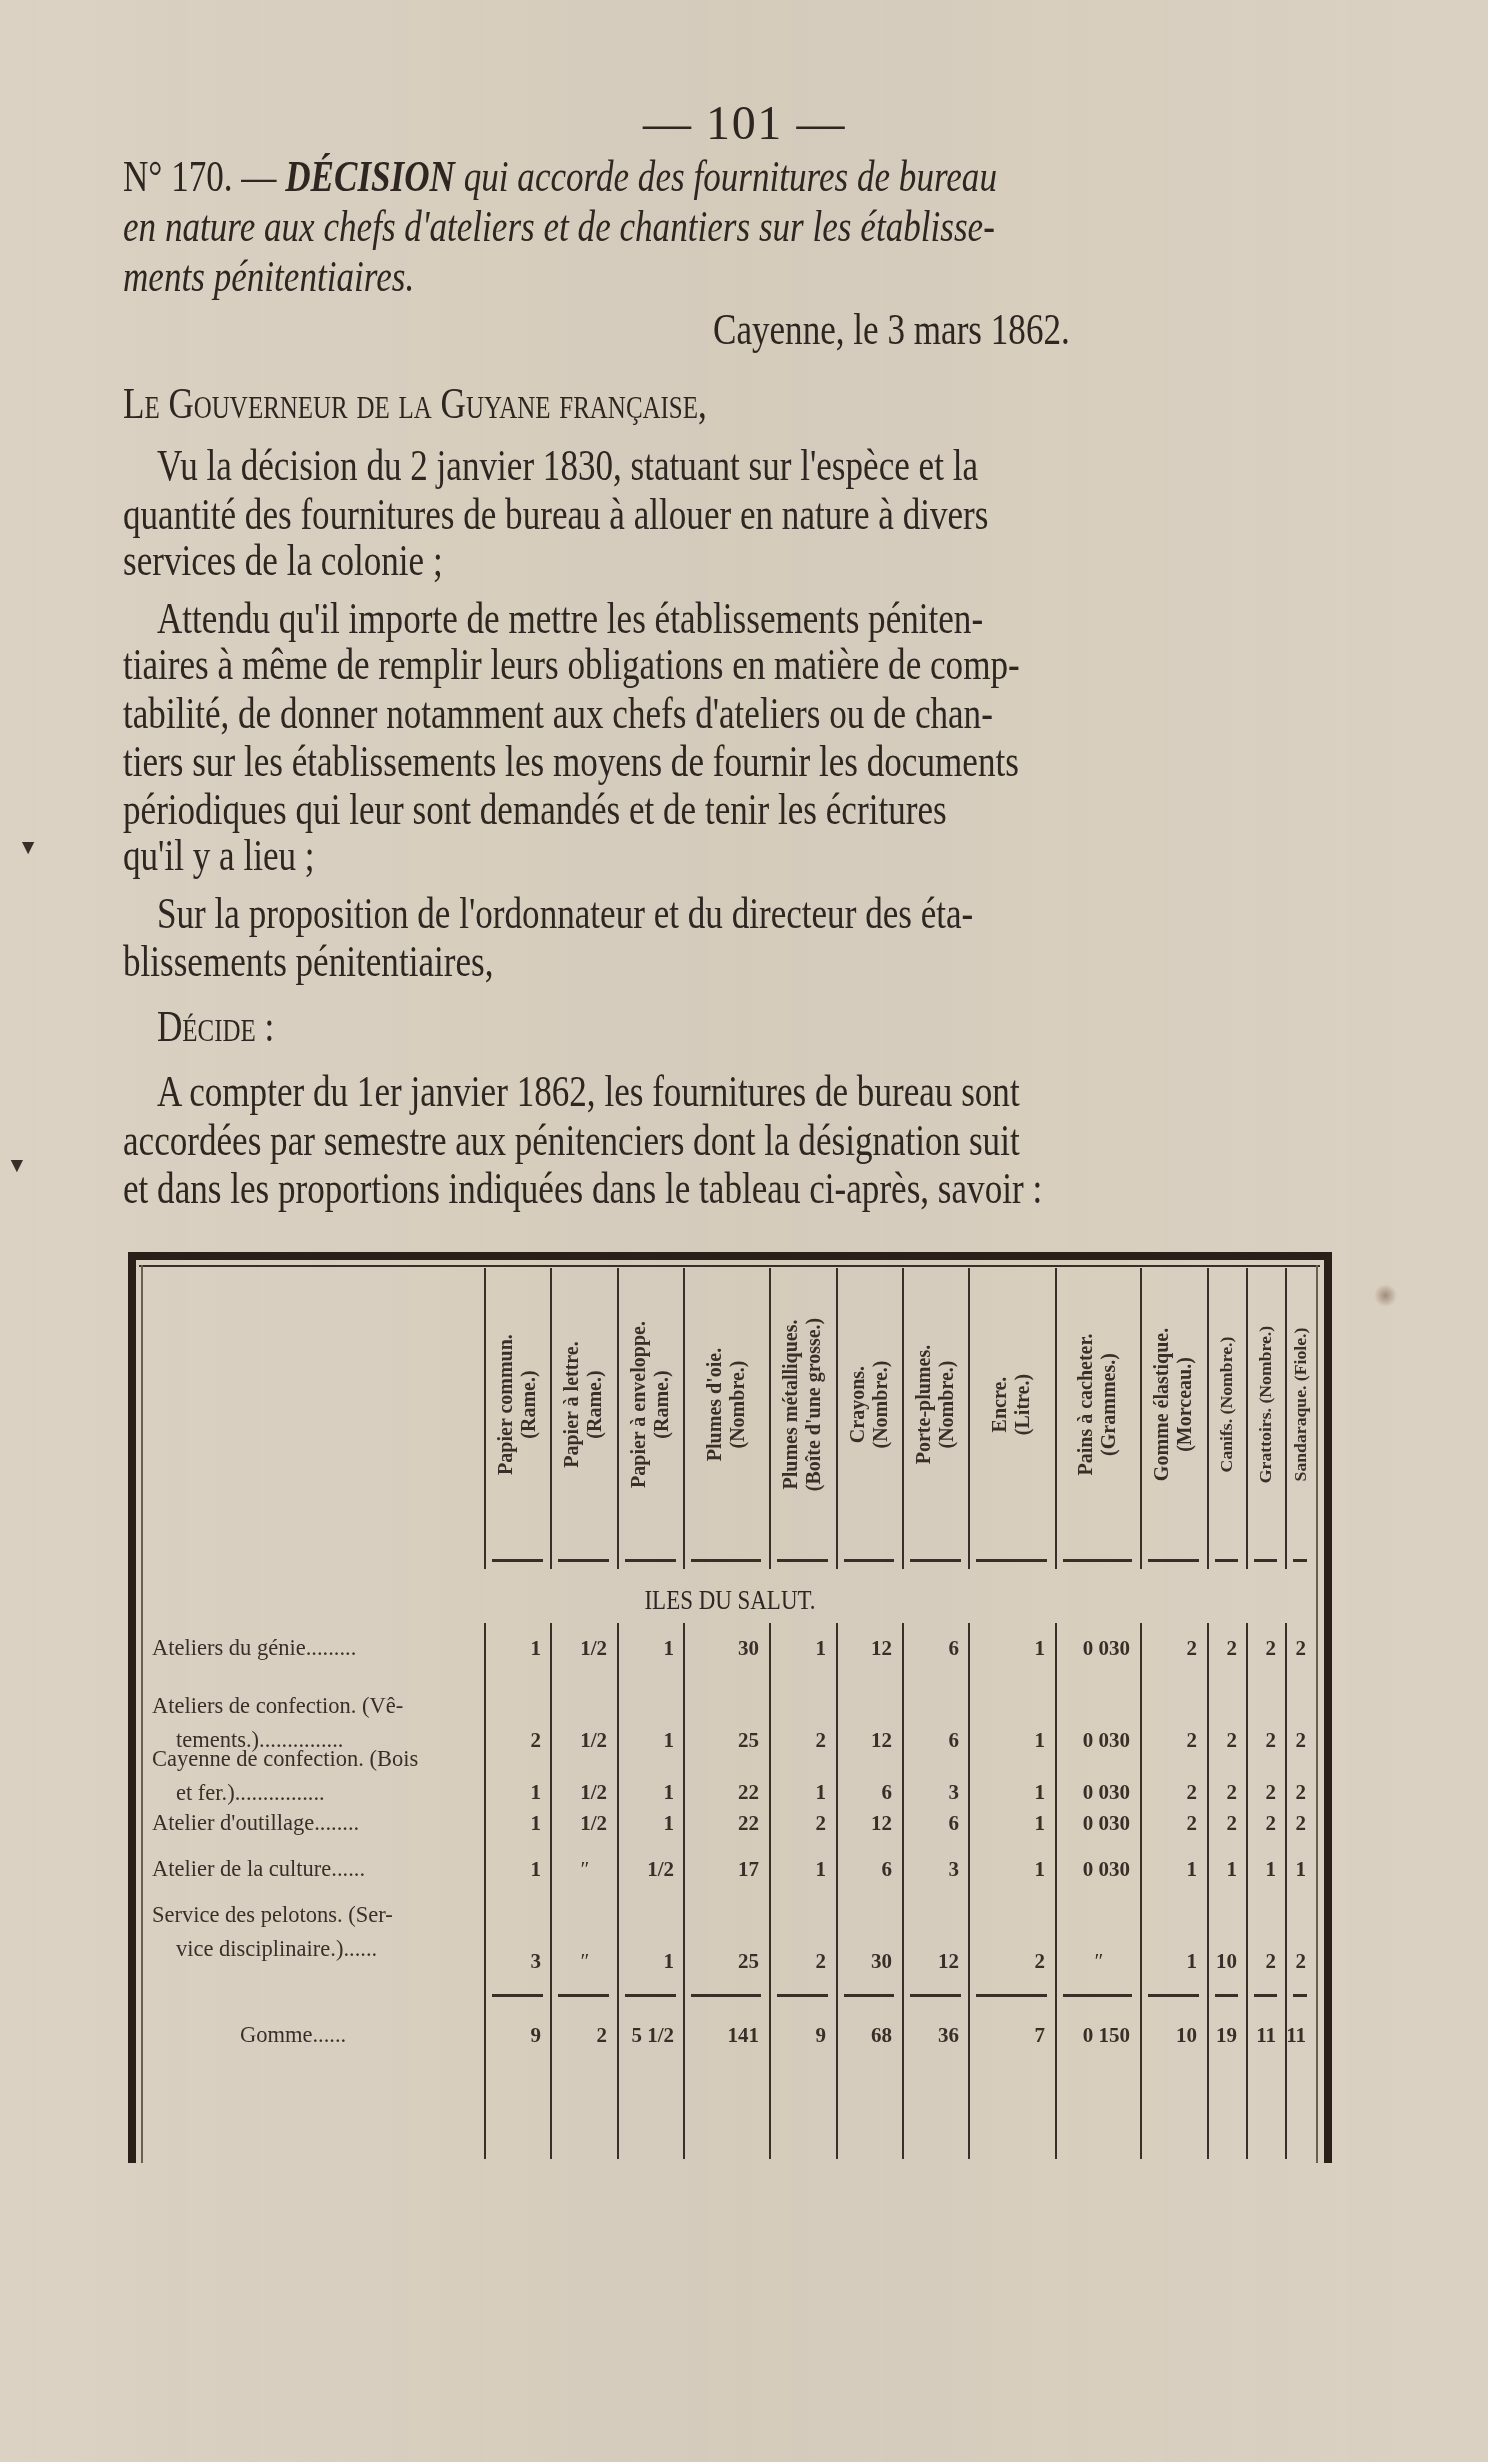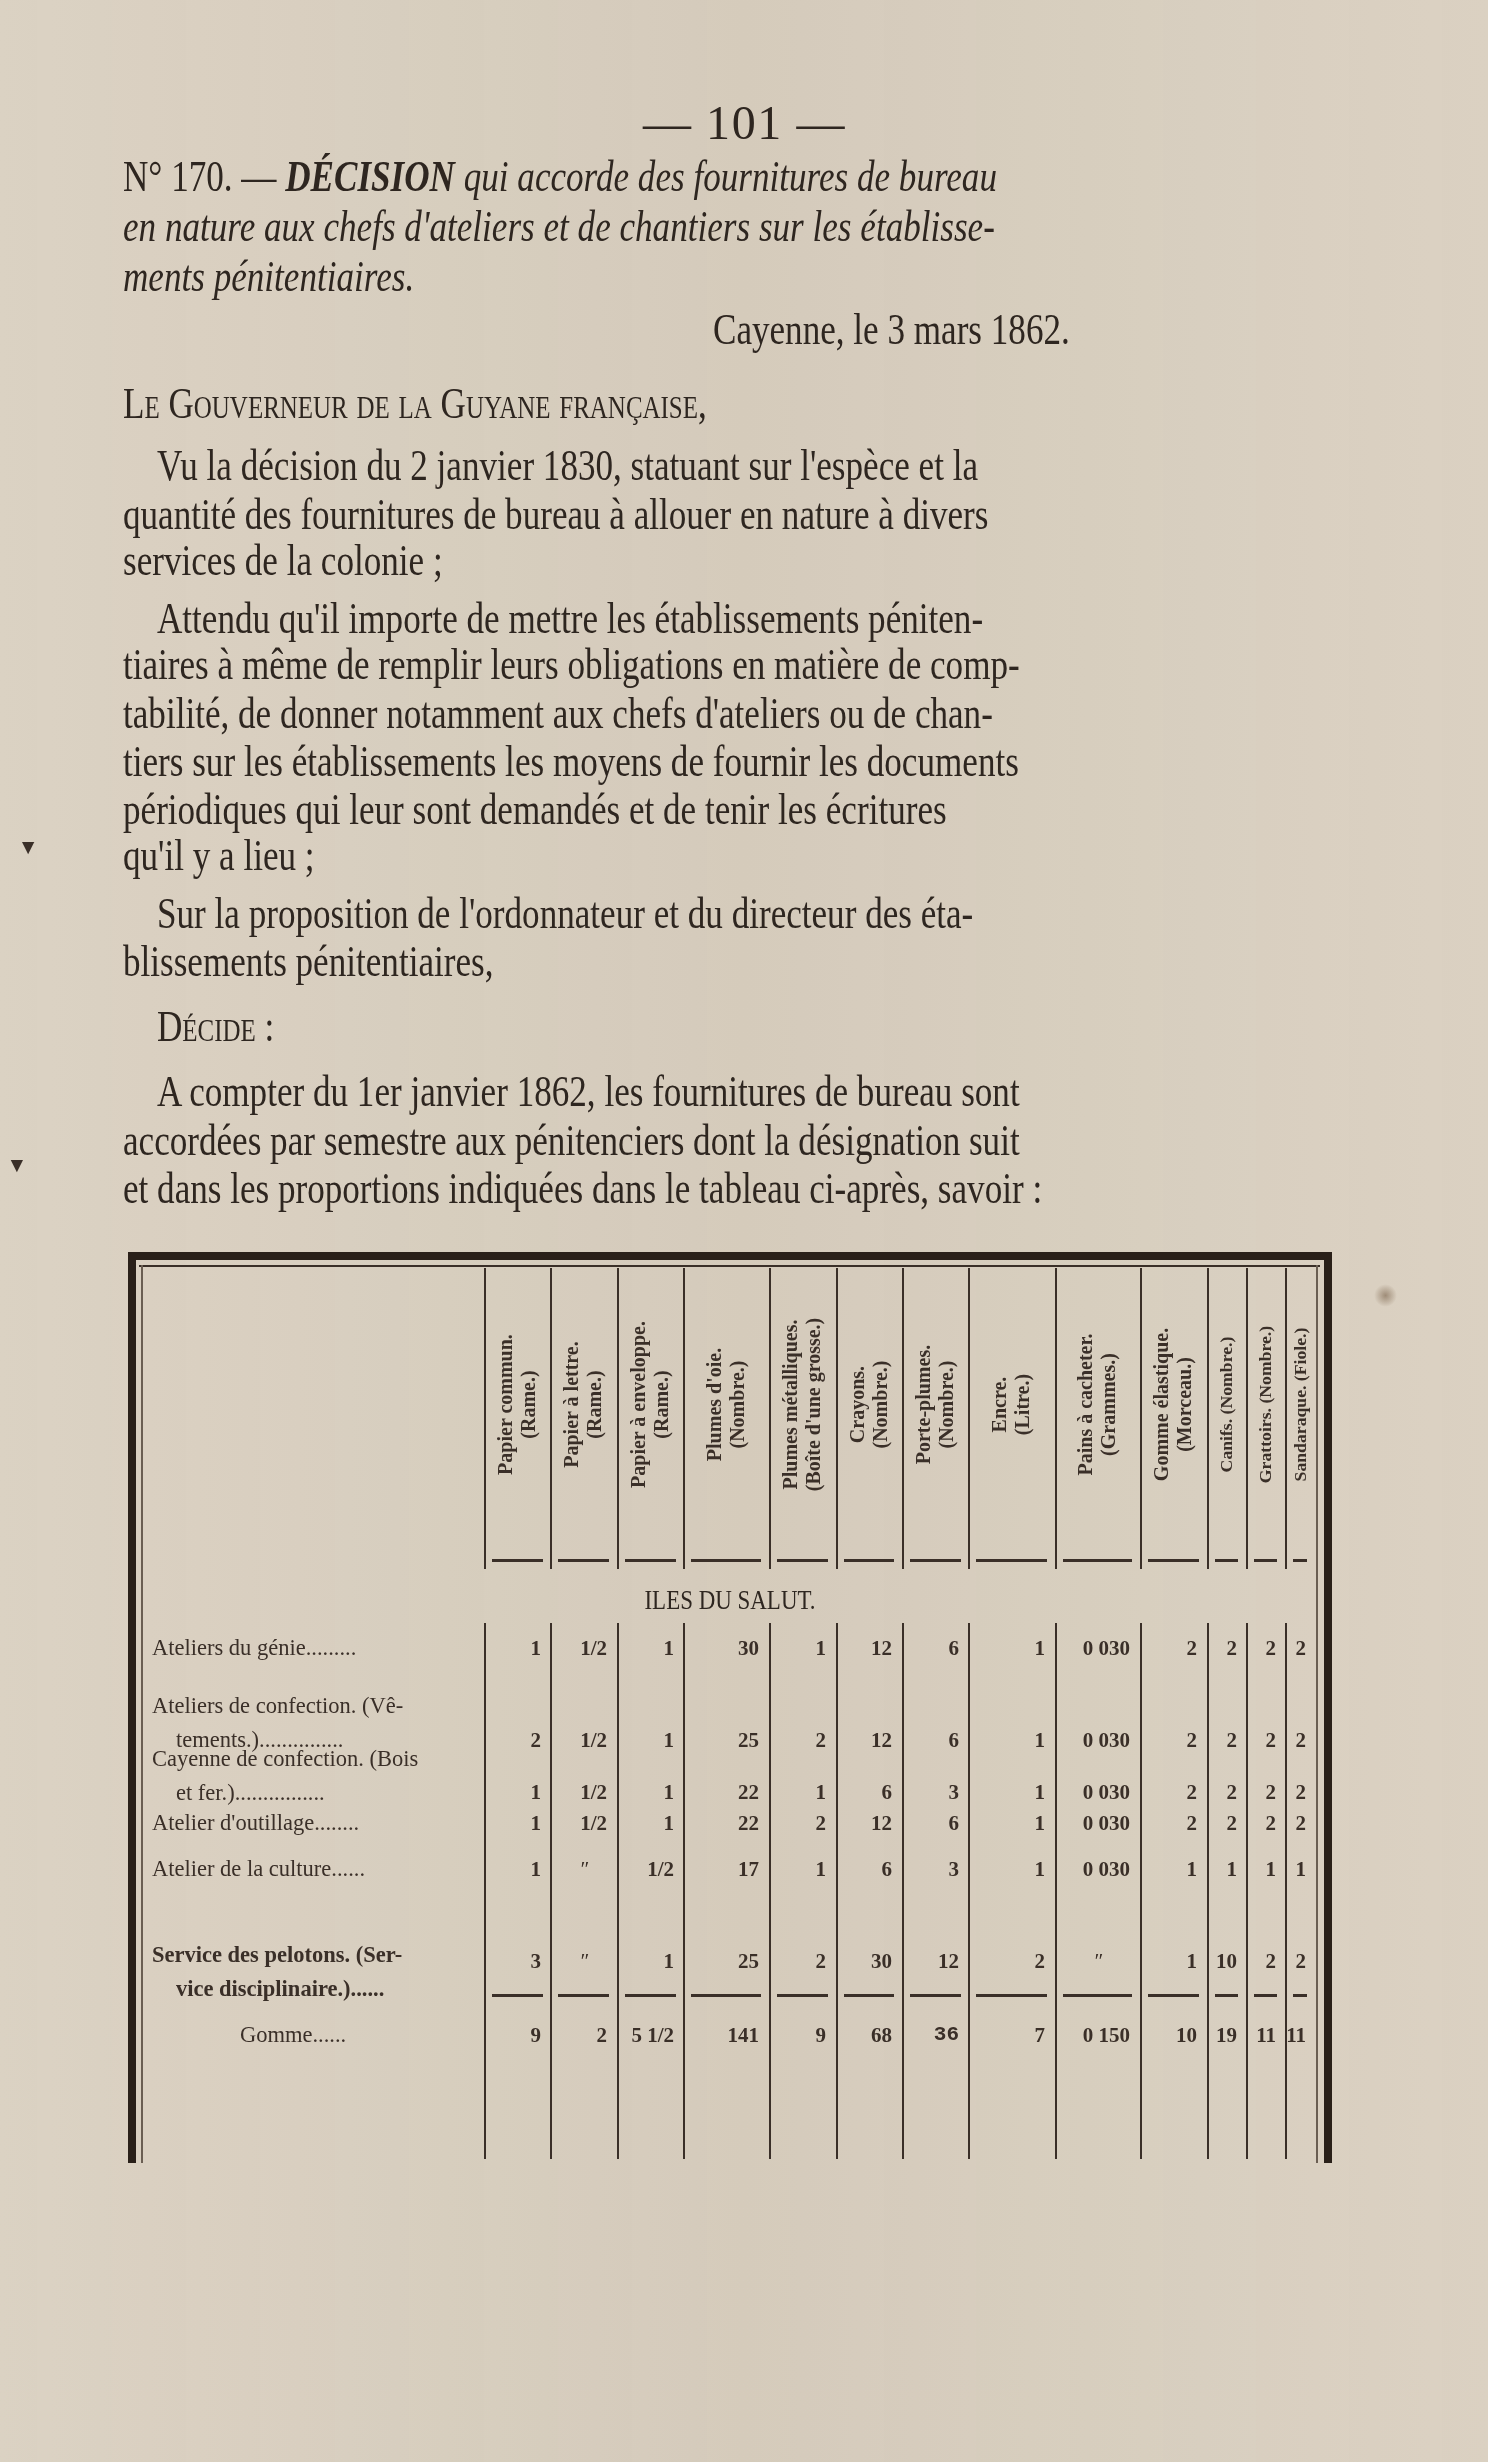--- a/index.html
+++ b/index.html
@@ -291,21 +291,21 @@
     <div class="cell" style="left: 555px; width: 76px; top: 605px;">17</div>
     <div class="cell" style="left: 641px; width: 57px; top: 605px;">1</div>
     <div class="cell" style="left: 708px; width: 56px; top: 605px;">6</div>
     <div class="cell" style="left: 774px; width: 57px; top: 605px;">3</div>
     <div class="cell" style="left: 840px; width: 77px; top: 605px;">1</div>
     <div class="cell" style="left: 927px; width: 75px; top: 605px;">0 030</div>
     <div class="cell" style="left: 1012px; width: 57px; top: 605px;">1</div>
     <div class="cell" style="left: 1079px; width: 30px; top: 605px;">1</div>
     <div class="cell" style="left: 1118px; width: 30px; top: 605px;">1</div>
     <div class="cell" style="left: 1157px; width: 21px; top: 605px;">1</div>
-    <div class="row-label" style="top: 686px; font-weight: bold;">
+    <div class="row-label" style="top: 646px;">
       <div>Service des pelotons. (Ser-</div>
       <div style="padding-left: 24px;">vice disciplinaire.)......</div>
     </div>
     <div class="cell" style="left: 356px; width: 57px; top: 697px;">3</div>
     <div class="cell" style="left: 422px; width: 67px; top: 697px; font-style: italic; font-weight: normal; text-align: center;">″</div>
     <div class="cell" style="left: 489px; width: 57px; top: 697px;">1</div>
     <div class="cell" style="left: 555px; width: 76px; top: 697px;">25</div>
     <div class="cell" style="left: 641px; width: 57px; top: 697px;">2</div>
     <div class="cell" style="left: 708px; width: 56px; top: 697px;">30</div>
     <div class="cell" style="left: 774px; width: 57px; top: 697px;">12</div>
@@ -315,21 +315,21 @@
     <div class="cell" style="left: 1079px; width: 30px; top: 697px;">10</div>
     <div class="cell" style="left: 1118px; width: 30px; top: 697px;">2</div>
     <div class="cell" style="left: 1157px; width: 21px; top: 697px;">2</div>
     <div class="row-label" style="top: 766px; left: 112px;">Gomme......</div>
     <div class="cell" style="left: 356px; width: 57px; top: 771px;">9</div>
     <div class="cell" style="left: 422px; width: 57px; top: 771px;">2</div>
     <div class="cell" style="left: 489px; width: 57px; top: 771px;">5 1/2</div>
     <div class="cell" style="left: 555px; width: 76px; top: 771px;">141</div>
     <div class="cell" style="left: 641px; width: 57px; top: 771px;">9</div>
     <div class="cell" style="left: 708px; width: 56px; top: 771px;">68</div>
-    <div class="cell" style="left: 774px; width: 57px; top: 771px; font-family: Liberation Mono, monospace;">36</div>
+    <div class="cell" style="left: 774px; width: 57px; top: 771px;">36</div>
     <div class="cell" style="left: 840px; width: 77px; top: 771px;">7</div>
     <div class="cell" style="left: 927px; width: 75px; top: 771px;">0 150</div>
     <div class="cell" style="left: 1012px; width: 57px; top: 771px;">10</div>
     <div class="cell" style="left: 1079px; width: 30px; top: 771px;">19</div>
     <div class="cell" style="left: 1118px; width: 30px; top: 771px;">11</div>
     <div class="cell" style="left: 1157px; width: 21px; top: 771px;">11</div>
   </div>
 
 
 </body></html>

